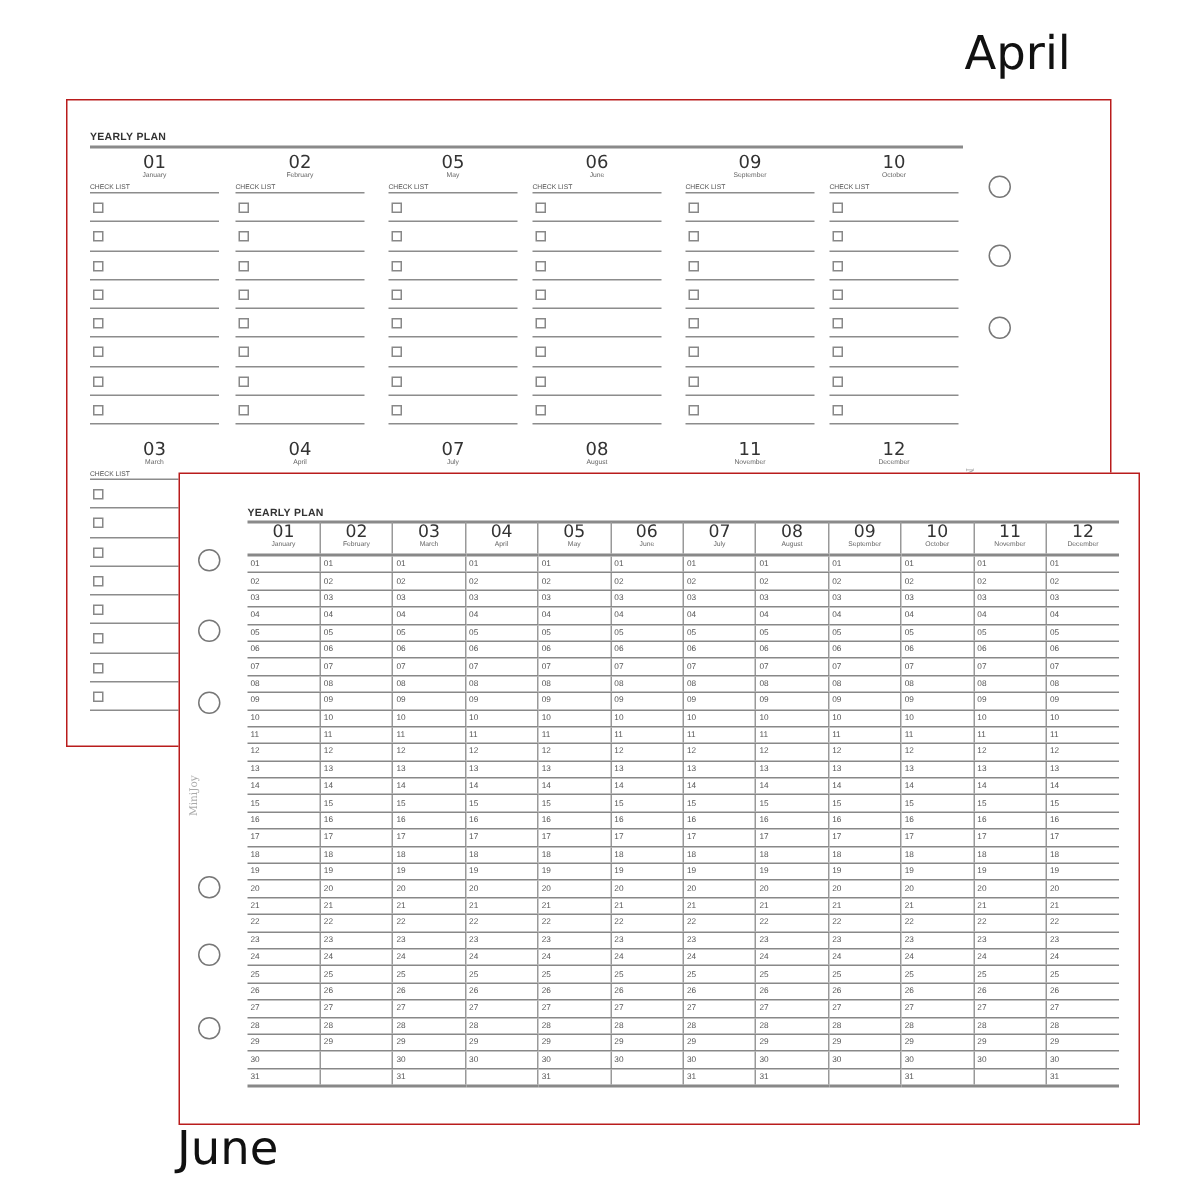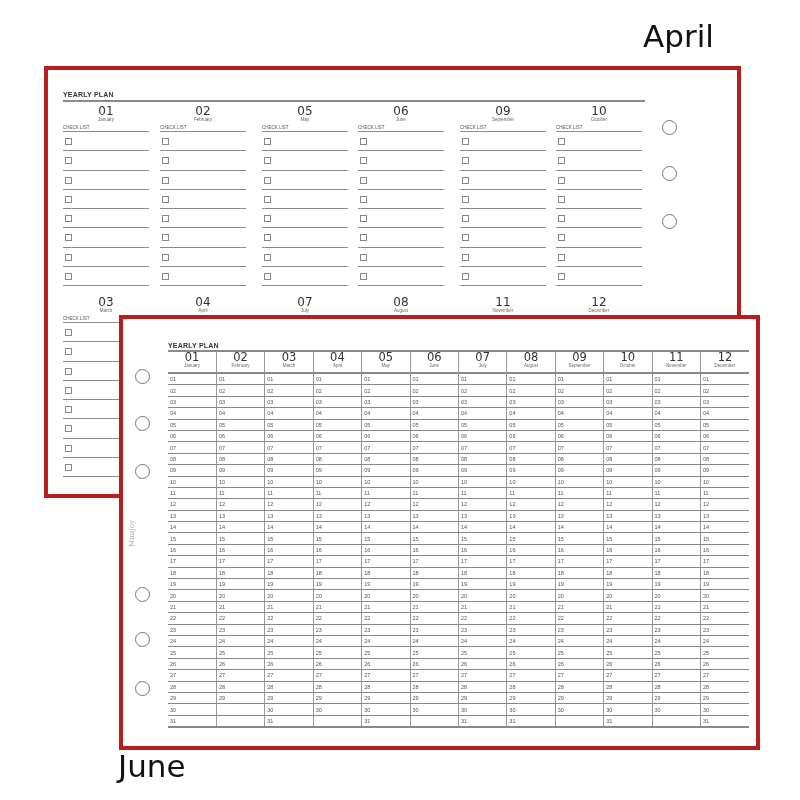--- a/index.html
+++ b/index.html
@@ -1,21 +1,21 @@
 <!DOCTYPE html>
 <html><head>
 <meta charset="utf-8">
 <style>
   html,body{margin:0;padding:0;}
   body{width:800px;height:800px;background:#ffffff;position:relative;overflow:hidden;font-family:"Liberation Sans",sans-serif;color:#333;}
   .caption{position:absolute;font-family:"DejaVu Sans",sans-serif;color:#111;font-size:31px;}
   .cap-back{left:643px;top:18px;}
   .cap-front{left:118px;top:748px;}
 
-  .sheet{position:absolute;background:#fff;border:4px solid #b91c1c;box-sizing:border-box;}
+  .sheet{position:absolute;background:#fff;border:1px solid #b91c1c;box-sizing:border-box;}
   .back{left:44px;top:66px;width:697px;height:432px;}
   .front{left:119px;top:315px;width:641px;height:435px;}
 
   .title{position:absolute;font-size:7px;font-weight:bold;color:#333;letter-spacing:0.2px;}
   .rule-heavy{position:absolute;height:2px;background:#8a8a8a;}
 
   
   .mblock{position:absolute;width:86px;}
   .mnum{font-family:"DejaVu Sans",sans-serif;font-size:12px;color:#333;text-align:center;line-height:12px;}
   .mname{font-size:4.5px;color:#666;text-align:center;line-height:6px;}

